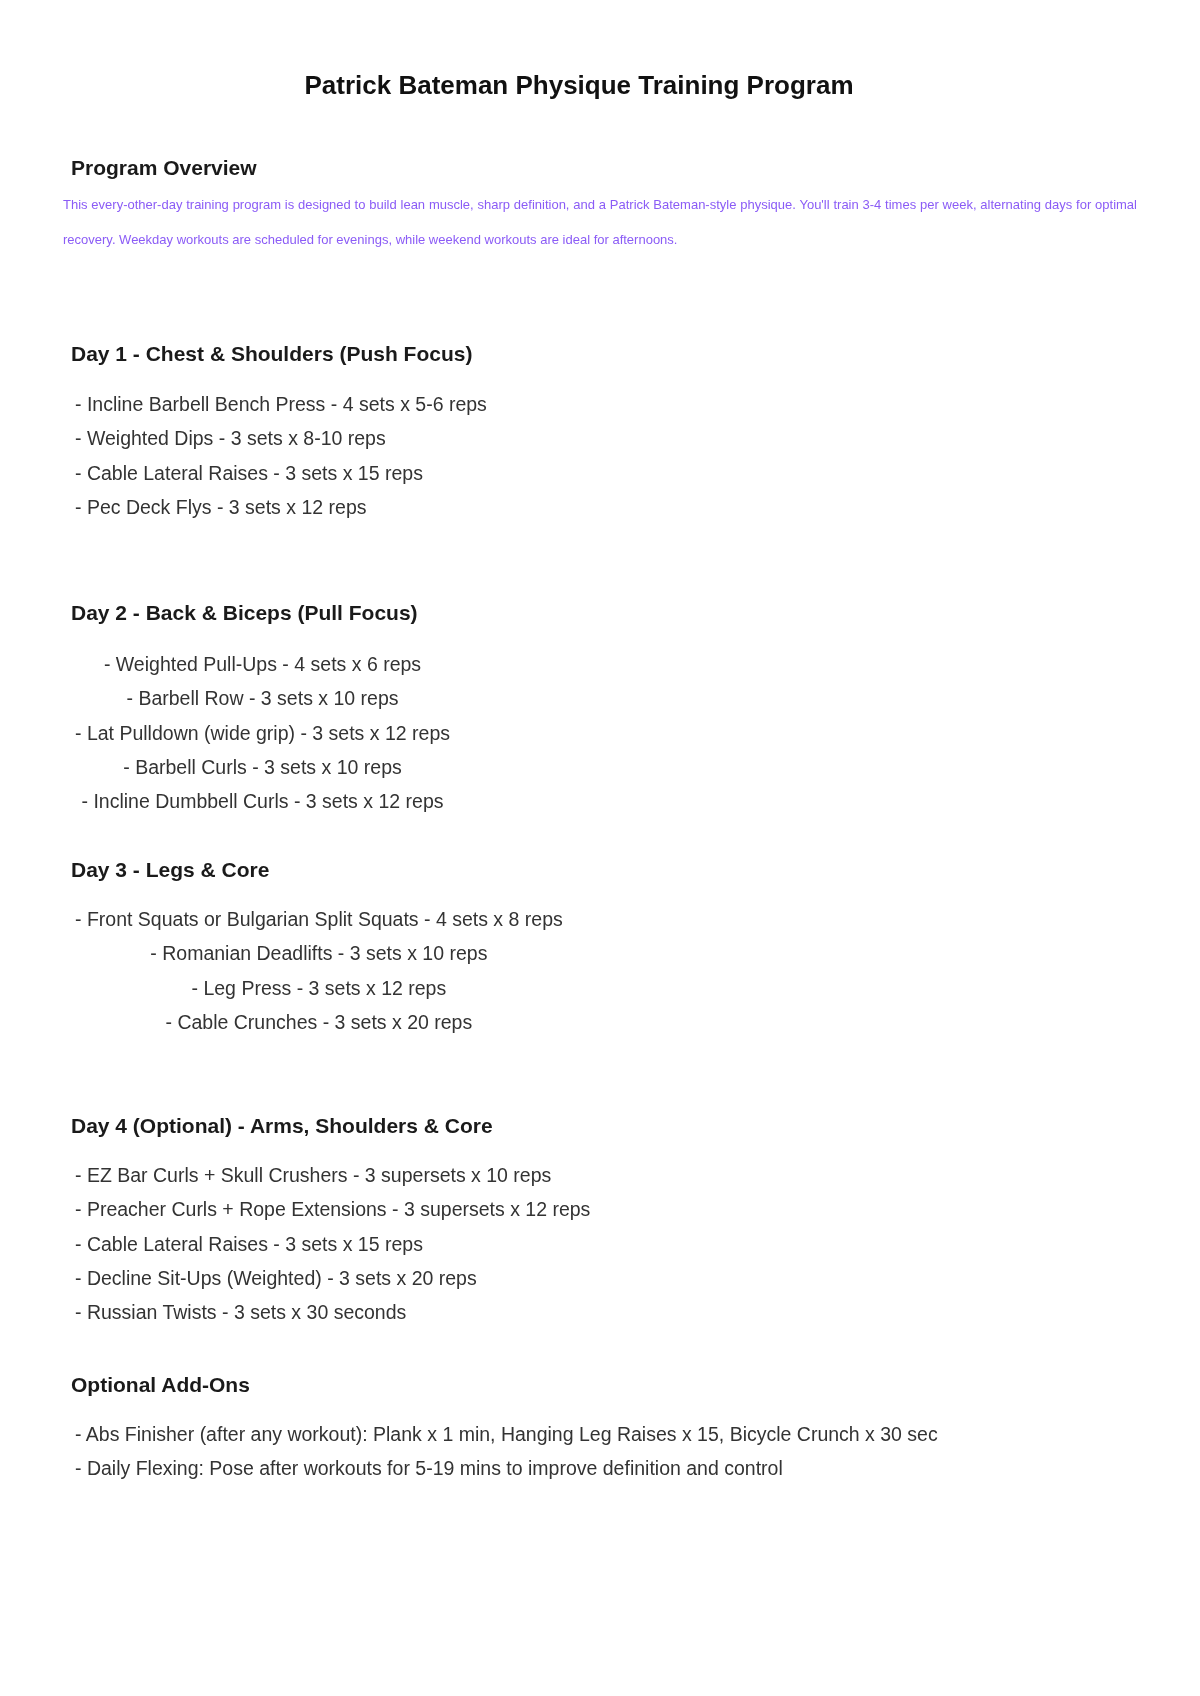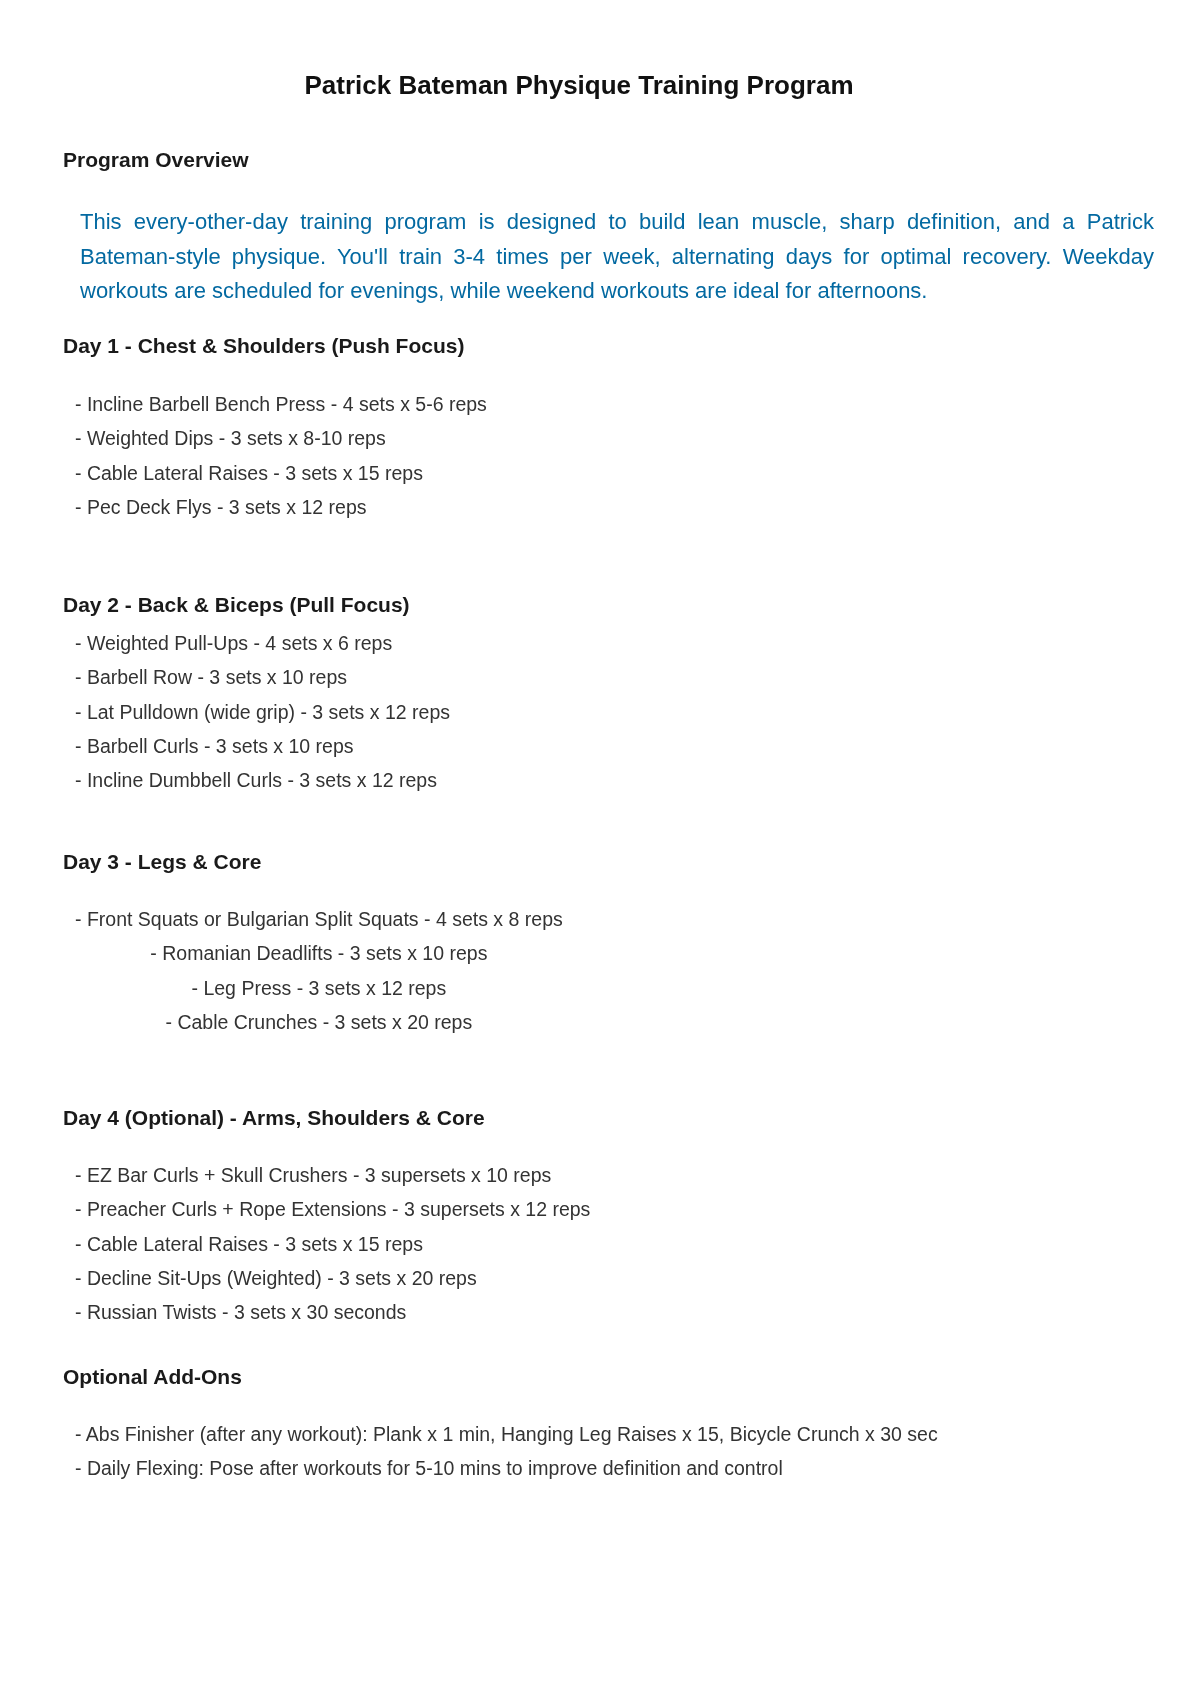--- a/index.html
+++ b/index.html
@@ -29,37 +29,37 @@
       margin: 0;
       text-align: center;
       font-size: 26px;
       font-weight: bold;
       color: #111111;
       line-height: 34px;
     }
     .section-heading {
       position: absolute;
       left: 0;
-      margin: 0;
+      margin: 8px;
       font-size: 21px;
       font-weight: bold;
       color: #1a1a1a;
       line-height: 28px;
       white-space: nowrap;
     }
     .overview-text {
       position: absolute;
       left: 0;
       top: 188px;
       width: 1074px;
-      margin: 17px;
-      font-size: 22px;
+      margin: 0;
+      font-size: 13px;
       line-height: 34.5px;
       text-align: justify;
-      color: #0369a1;
+      color: #8b5cf6;
     }
     .exercise-list {
       position: absolute;
       left: 0;
       margin: 12px;
       padding: 0;
       list-style: none;
     }
     .exercise-list li {
       font-size: 19.5px;
@@ -81,21 +81,21 @@
 
   <h2 class="section-heading" style="top:332px;">Day 1 - Chest &amp; Shoulders (Push Focus)</h2>
   <ul class="exercise-list" style="top:375px;">
     <li>- Incline Barbell Bench Press - 4 sets x 5-6 reps</li>
     <li>- Weighted Dips - 3 sets x 8-10 reps</li>
     <li>- Cable Lateral Raises - 3 sets x 15 reps</li>
     <li>- Pec Deck Flys - 3 sets x 12 reps</li>
   </ul>
 
   <h2 class="section-heading" style="top:591px;">Day 2 - Back &amp; Biceps (Pull Focus)</h2>
-  <ul class="exercise-list" style="top:614px;">
+  <ul class="exercise-list" style="top:635px;text-align:center;">
     <li>- Weighted Pull-Ups - 4 sets x 6 reps</li>
     <li>- Barbell Row - 3 sets x 10 reps</li>
     <li>- Lat Pulldown (wide grip) - 3 sets x 12 reps</li>
     <li>- Barbell Curls - 3 sets x 10 reps</li>
     <li>- Incline Dumbbell Curls - 3 sets x 12 reps</li>
   </ul>
 
   <h2 class="section-heading" style="top:848px;text-align:right;">Day 3 - Legs &amp; Core</h2>
   <ul class="exercise-list" style="top:890px;text-align:center;">
     <li>- Front Squats or Bulgarian Split Squats - 4 sets x 8 reps</li>
@@ -109,16 +109,16 @@
     <li>- EZ Bar Curls + Skull Crushers - 3 supersets x 10 reps</li>
     <li>- Preacher Curls + Rope Extensions - 3 supersets x 12 reps</li>
     <li>- Cable Lateral Raises - 3 sets x 15 reps</li>
     <li>- Decline Sit-Ups (Weighted) - 3 sets x 20 reps</li>
     <li>- Russian Twists - 3 sets x 30 seconds</li>
   </ul>
 
   <h2 class="section-heading" style="top:1363px;">Optional Add-Ons</h2>
   <ul class="exercise-list" style="top:1405px;">
     <li>- Abs Finisher (after any workout): Plank x 1 min, Hanging Leg Raises x 15, Bicycle Crunch x 30 sec</li>
-    <li>- Daily Flexing: Pose after workouts for 5-10 mins to improve definition and control</li>
+    <li>- Daily Flexing: Pose after workouts for 5-19 mins to improve definition and control</li>
   </ul>
 
 </div>
 
 </body></html>

